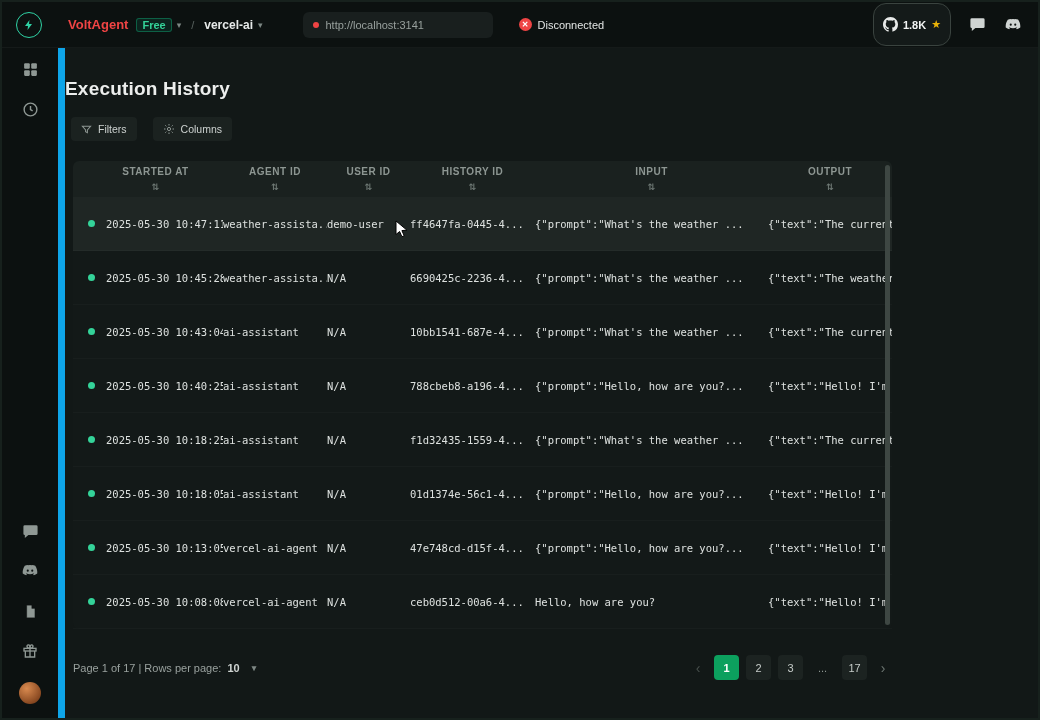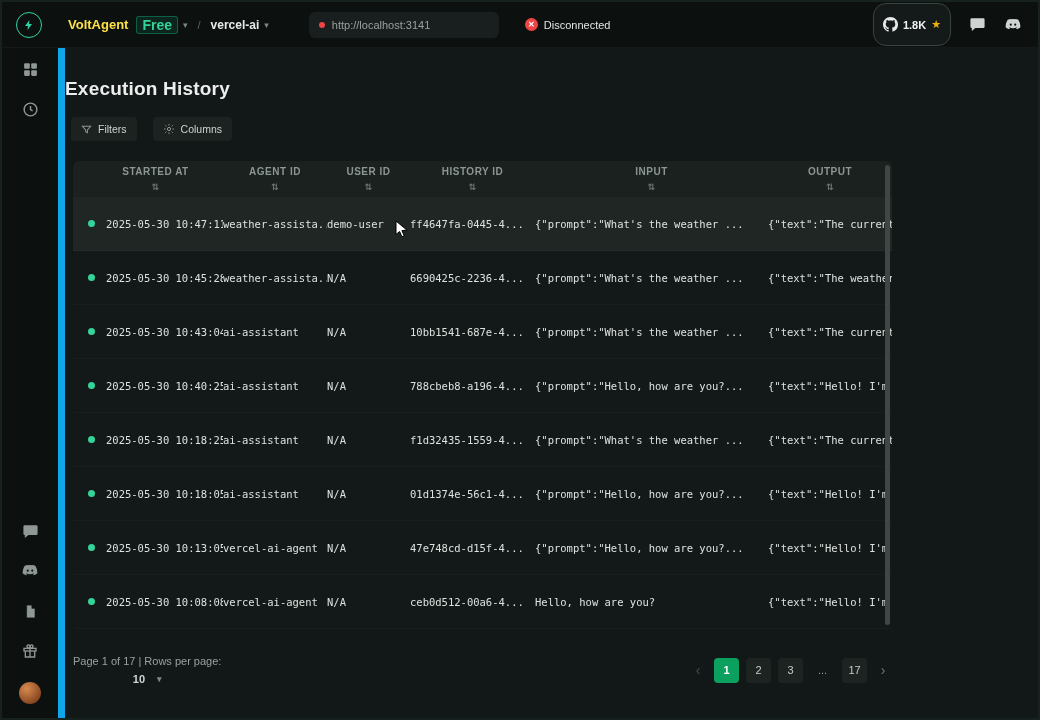--- a/index.html
+++ b/index.html
@@ -4,22 +4,22 @@
 <style>
   * { margin:0; padding:0; box-sizing:border-box; }
   html,body { width:1040px; height:720px; }
   body { font-family:"Liberation Sans",sans-serif; background:#060a09; overflow:hidden; color:#e4e7e6; }
   .app { position:relative; width:1040px; height:720px; display:flex; flex-direction:column; background:#0c1110; border:2px solid #17211d; }
 
   
   .topbar { flex:0 0 46px; display:flex; align-items:center; padding-right:16px; border-bottom:1px solid rgba(255,255,255,.04); }
   .logo-cell { width:54px; display:flex; justify-content:center; }
   .logo { width:26px; height:26px; border-radius:50%; border:1.5px solid #2fd3a5; color:#2fd3a5; display:flex; align-items:center; justify-content:center; cursor:pointer; }
-  .brand { font-size:13px; font-weight:700; color:#fde047; margin-left:12px; }
-  .badge-free { margin-left:8px; font-size:14px; font-weight:700; color:#34d399; background:rgba(16,185,129,.12); border:1px solid rgba(16,185,129,.4); border-radius:3px; padding:0 5px; }
+  .brand { font-size:13px; font-weight:700; color:#ef4444; margin-left:12px; }
+  .badge-free { margin-left:8px; font-size:11px; font-weight:700; color:#34d399; background:rgba(16,185,129,.12); border:1px solid rgba(16,185,129,.4); border-radius:3px; padding:0 5px; }
   .chev { font-size:9px; color:#7d8784; margin-left:5px; cursor:pointer; }
   .crumb-sep { color:#5a6461; font-size:11px; margin-left:10px; }
   .project { font-size:12px; font-weight:600; color:#e7eae9; margin-left:10px; }
   .url-pill { margin-left:40px; height:26px; width:190px; background:#191f1e; border-radius:6px; display:flex; align-items:center; gap:7px; padding:0 10px; cursor:text; }
   .red-dot { width:6px; height:6px; border-radius:50%; background:#ef4444; flex:0 0 auto; }
   .url-text { font-size:11px; color:#98a09d; white-space:nowrap; overflow:hidden; }
   .status { margin-left:26px; display:flex; align-items:center; gap:6px; }
   .status-icon { width:13px; height:13px; border-radius:50%; background:#ef4444; color:#fff; font-size:8px; font-weight:700; display:flex; align-items:center; justify-content:center; }
   .status-text { font-size:11px; color:#e2e5e4; }
   .tb-spacer { flex:1; }
@@ -58,21 +58,21 @@
   .th { font-size:10px; font-weight:700; letter-spacing:.5px; color:#8d9692; gap:5px; cursor:pointer;flex-direction:column; }
   .sort { font-size:9px; color:#6d7773; font-family:"DejaVu Sans",sans-serif; }
   .trow { display:flex; height:54px; align-items:center; border-bottom:1px solid rgba(255,255,255,.025); cursor:pointer; }
   .trow.hovered { background:#1f2624; }
   .dot { width:7px; height:7px; border-radius:50%; background:#34d399; margin-right:11px; flex:0 0 auto; }
   .ct { font-family:"DejaVu Sans Mono","Liberation Mono",monospace; font-size:10.5px; color:#dde1df; overflow:hidden; white-space:nowrap; }
   .vscroll { position:absolute; top:4px; right:2px; width:5px; height:calc(100% - 8px); border-radius:3px; background:#3e4743; cursor:pointer; }
 
   
   .pagination { width:819px; margin:26px 0 0 8px; display:flex; align-items:center; justify-content:space-between; }
-  .pg-info { font-size:11px; color:#99a19e; display:flex; align-items:center; gap:6px;flex-direction:column; }
+  .pg-info { font-size:11px; color:#99a19e; display:flex; align-items:center; gap:6px; }
   .rpp { display:flex; align-items:center; gap:12px; color:#cfd4d2; font-size:11px; font-weight:600; cursor:pointer; }
   .rpp .chev { margin-left:0; }
   .pg-nav { display:flex; align-items:center; gap:7px; }
   .pbtn { min-width:25px; height:25px; border:none; border-radius:4px; background:#1c2321; color:#c6ccc9; font-size:11px; font-family:inherit; cursor:pointer; }
   .pbtn.active { background:#0ca05e; color:#fff; font-weight:700; }
   .pbtn.ell { background:transparent; color:#8d9692; cursor:default; }
   .nav-chev { background:transparent; border:none; color:#6d7773; font-size:14px; cursor:pointer; width:18px; height:25px; font-family:inherit; }
   .nav-chev.disabled { color:#474f4c; }
 
   .cursor { position:absolute; left:393px; top:218px; z-index:50; pointer-events:none; }

